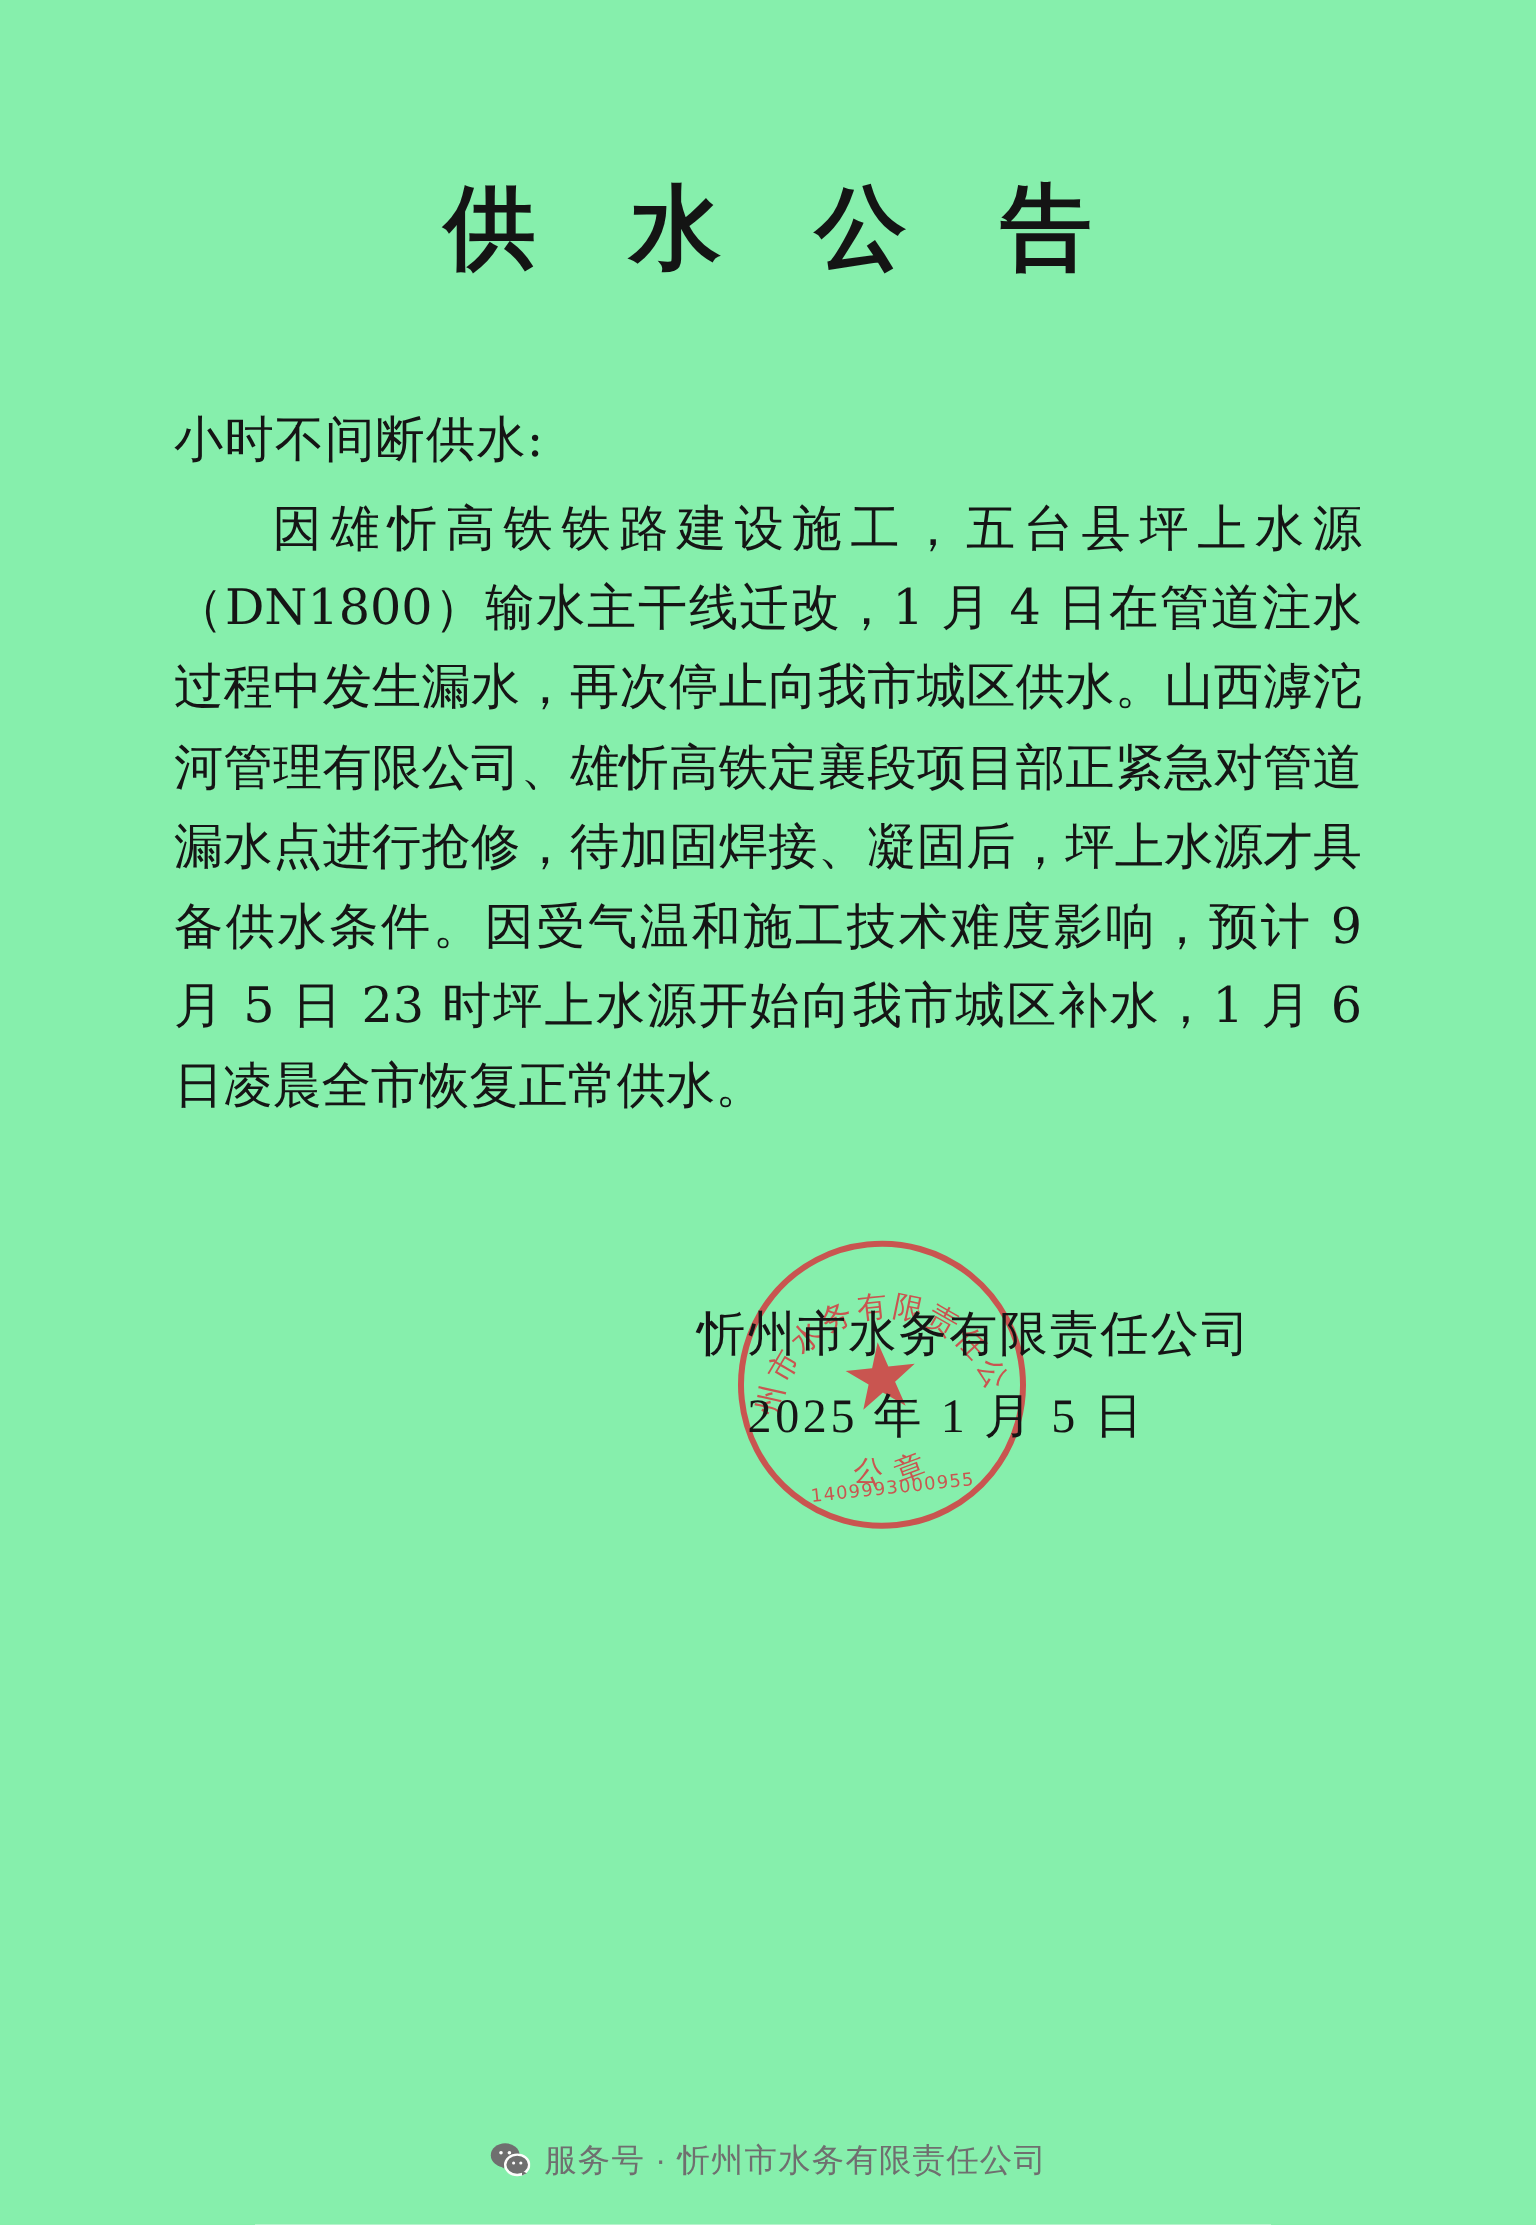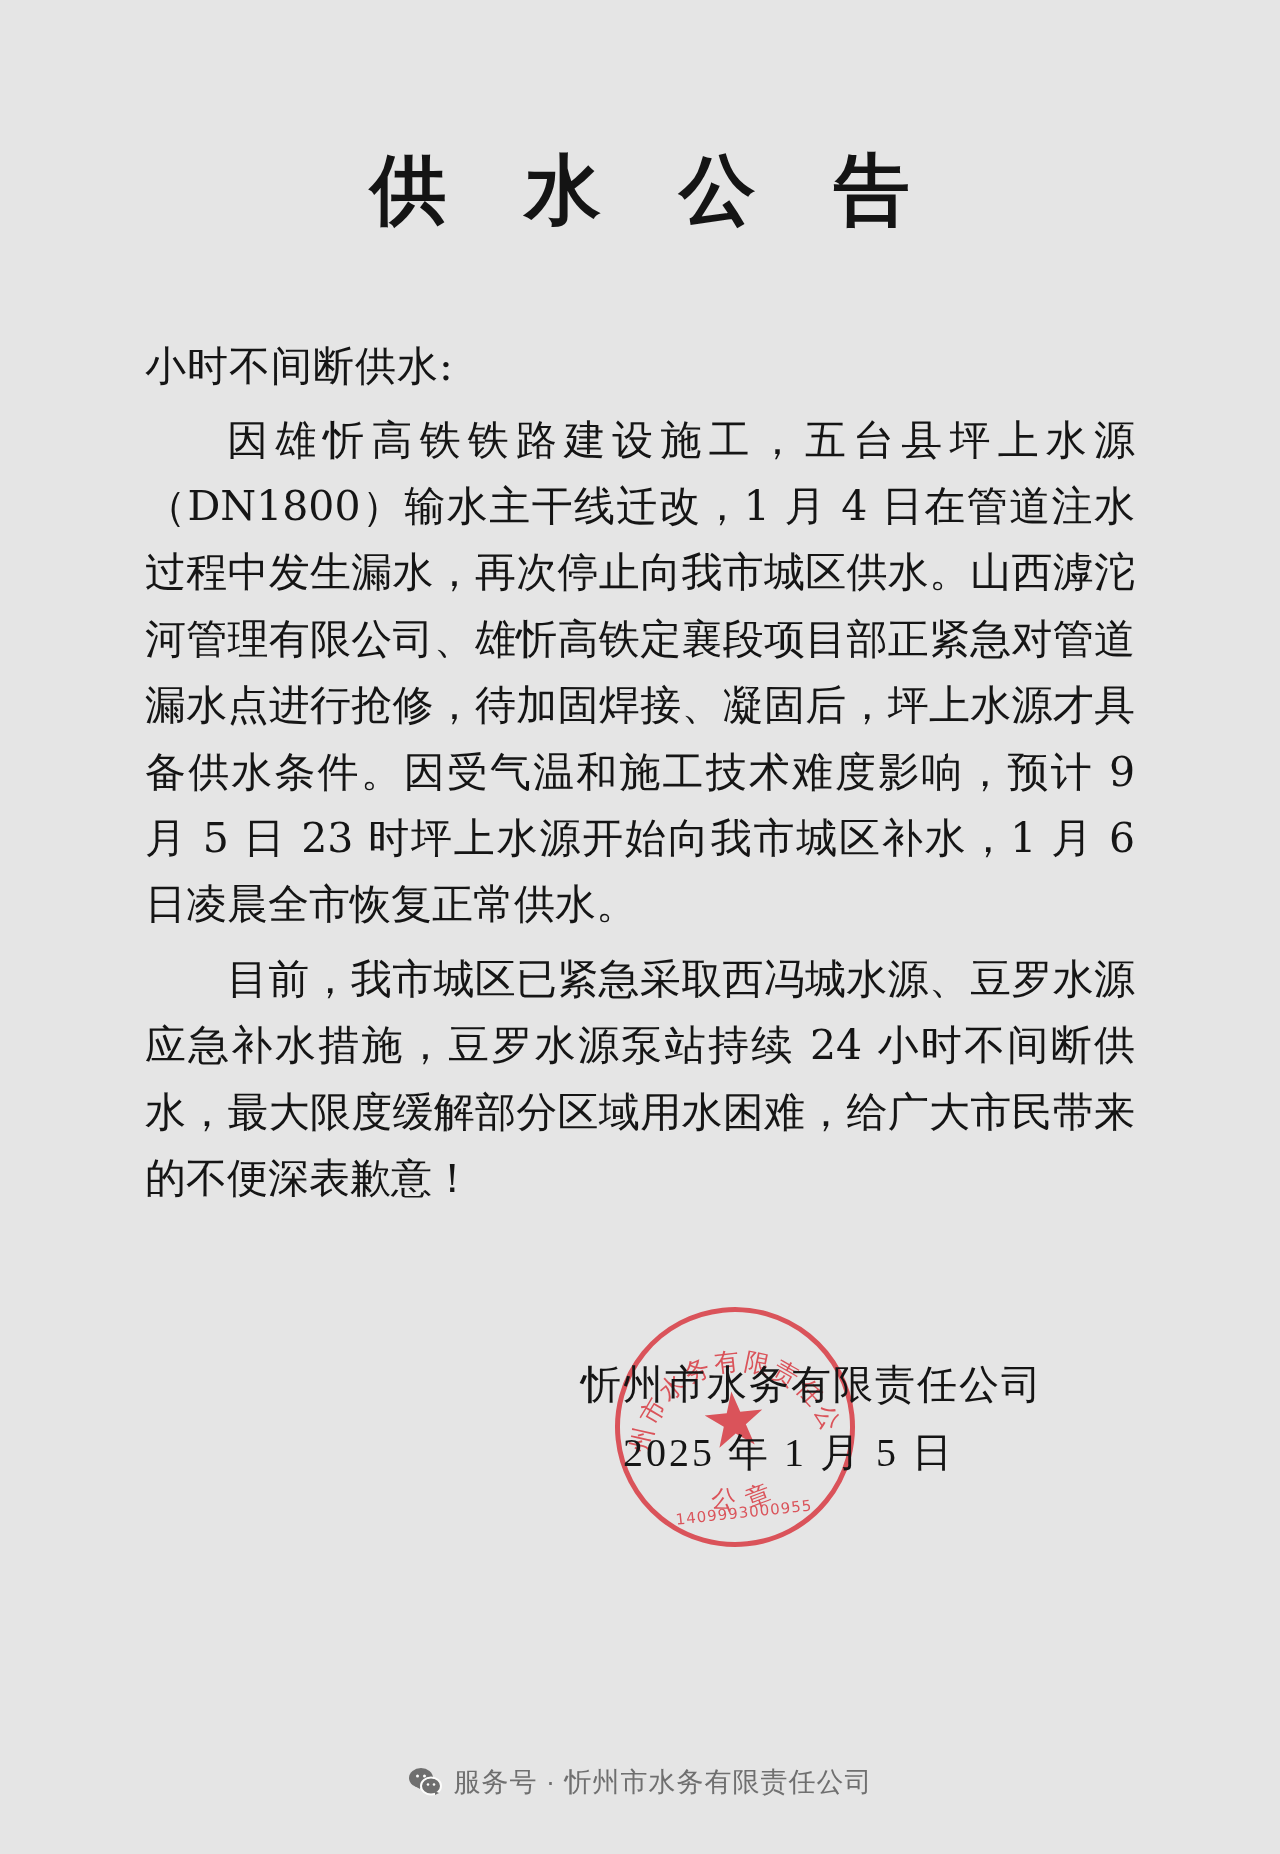--- a/index.html
+++ b/index.html
@@ -12,21 +12,21 @@
     height: 1854px;
     font-family: "DejaVu Serif", "Liberation Serif", serif;
     color: #1a1a1a;
     position: relative;
     overflow: hidden;
   }
   .page {
     position: relative;
     width: 1280px;
     height: 1854px;
-    background: #e5e5e5;
+    background: #86efac;
     box-sizing: border-box;
   }
   .notice-title {
     text-align: center;
     font-size: 76px;
     font-weight: bold;
     letter-spacing: 26px;
     padding-top: 140px;
     padding-left: 26px;
     color: #141414;
@@ -127,21 +127,21 @@
     text-align: center;
     font-size: 15px;
     color: #d8343c;
     font-family: "DejaVu Sans", sans-serif;
     letter-spacing: 1px;
   }
   
   .footer {
     position: absolute;
     left: 0;
-    bottom: 54px;
+    bottom: 36px;
     width: 1280px;
     display: flex;
     align-items: center;
     justify-content: center;
     gap: 12px;
     color: #6f6f6f;
     font-size: 27px;
     font-family: "Liberation Sans", sans-serif;
   }
   .wechat-icon {
@@ -157,21 +157,20 @@
 </head>
 <body>
 
 <div class="page">
 
   <div class="notice-title">供 水 公 告</div>
 
   <div class="body-block">
     <div class="salutation">小时不间断供水:</div>
     <div class="para">因雄忻高铁铁路建设施工，五台县坪上水源（DN1800）输水主干线迁改，1 月 4 日在管道注水过程中发生漏水，再次停止向我市城区供水。山西滹沱河管理有限公司、雄忻高铁定襄段项目部正紧急对管道漏水点进行抢修，待加固焊接、凝固后，坪上水源才具备供水条件。因受气温和施工技术难度影响，预计 9 月 5 日 23 时坪上水源开始向我市城区补水，1 月 6 日凌晨全市恢复正常供水。</div>
-    <div class="para">目前，我市城区已紧急采取西冯城水源、豆罗水源应急补水措施，豆罗水源泵站持续 24 小时不间断供水，最大限度缓解部分区域用水困难，给广大市民带来的不便深表歉意！</div>
   </div>
 
   <div class="sign-block">
 
     <div class="seal">
       <div class="seal-inner"></div>
       <svg class="seal-arc" viewBox="0 0 230 230">
         <defs>
           <path id="arcTop" d="M 28,125 A 90,90 0 0 1 202,125"></path>
           <path id="arcBottom" d="M 40,140 A 78,78 0 0 0 190,140"></path>

